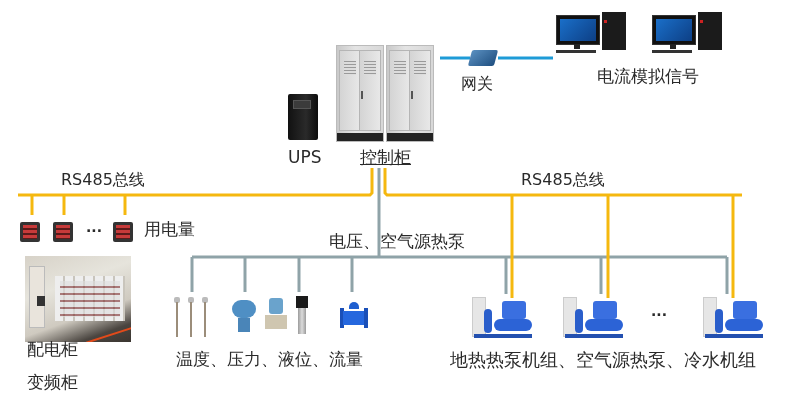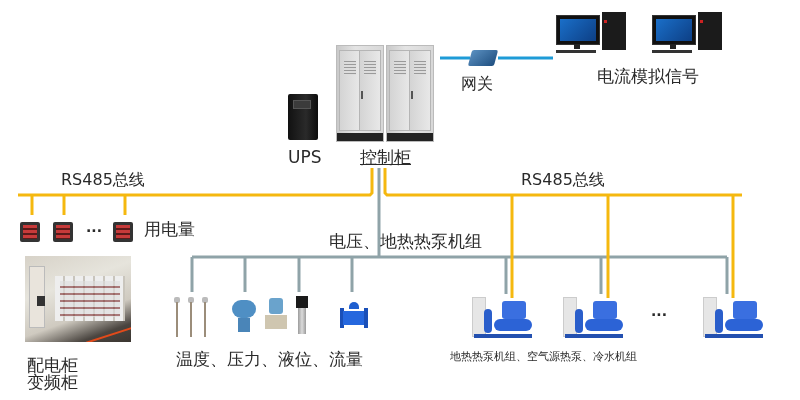--- a/index.html
+++ b/index.html
@@ -112,24 +112,24 @@
 </div>
 <div class="lbl" style="left:144px;top:221px;font-size:17px;">用电量</div>
 
 <div class="abs" style="left:25px;top:256px;width:106px;height:86px;background:linear-gradient(160deg,#d7d2c8 0%,#e6e4dc 35%,#cfcac0 65%,#4a4540 85%,#3a3530 100%);overflow:hidden;">
   <div style="position:absolute;left:4px;top:10px;width:14px;height:60px;background:#e9e4dc;border:1px solid #bbb;"></div>
   <div style="position:absolute;left:12px;top:40px;width:8px;height:10px;background:#333;"></div>
   <div style="position:absolute;left:30px;top:20px;width:70px;height:45px;background:repeating-linear-gradient(90deg,#eee 0 8px,#c9c5bc 8px 10px);"></div>
   <div style="position:absolute;left:35px;top:25px;width:60px;height:36px;background:repeating-linear-gradient(#ddd 0 5px,#7a2a2a 5px 7px);opacity:0.6;"></div>
   <div style="position:absolute;left:60px;top:78px;width:50px;height:2px;background:#e24a1a;transform:rotate(-18deg);"></div>
 </div>
-<div class="lbl" style="left:27px;top:357px;font-size:17px;">配电柜</div>
+<div class="lbl" style="left:27px;top:341px;font-size:17px;">配电柜</div>
 <div class="lbl" style="left:27px;top:374px;font-size:17px;">变频柜</div>
 
-<div class="lbl" style="left:329px;top:233px;font-size:17px;">电压、地热热泵机组</div>
+<div class="lbl" style="left:329px;top:233px;font-size:17px;">电压、空气源热泵</div>
 
 <div class="abs" style="left:172px;top:297px;width:42px;height:42px;">
   <div style="position:absolute;left:2px;top:0;width:6px;height:6px;background:#bbb;border-radius:2px;"></div>
   <div style="position:absolute;left:4px;top:5px;width:2px;height:35px;background:#9b8d7a;"></div>
   <div style="position:absolute;left:16px;top:0;width:6px;height:6px;background:#bbb;border-radius:2px;"></div>
   <div style="position:absolute;left:18px;top:5px;width:2px;height:35px;background:#9b8d7a;"></div>
   <div style="position:absolute;left:30px;top:0;width:6px;height:6px;background:#bbb;border-radius:2px;"></div>
   <div style="position:absolute;left:32px;top:5px;width:2px;height:35px;background:#9b8d7a;"></div>
 </div>
 <div class="abs" style="left:232px;top:300px;width:24px;height:32px;">
@@ -167,13 +167,13 @@
   <div style="position:absolute;left:2px;top:37px;width:58px;height:4px;background:#2350b0;"></div>
 </div>
 <div class="lbl" style="left:651px;top:308px;font-size:14px;font-weight:bold;">···</div>
 <div class="abs" style="left:703px;top:297px;width:62px;height:42px;">
   <div style="position:absolute;left:0;top:0;width:12px;height:38px;background:#e6e6e6;border:1px solid #ccc;"></div>
   <div style="position:absolute;left:12px;top:12px;width:8px;height:24px;background:#2a5ecb;border-radius:4px;"></div>
   <div style="position:absolute;left:22px;top:22px;width:38px;height:12px;background:#2c63d6;border-radius:6px;"></div>
   <div style="position:absolute;left:30px;top:4px;width:24px;height:18px;background:#3a6fe0;border-radius:3px;"></div>
   <div style="position:absolute;left:2px;top:37px;width:58px;height:4px;background:#2350b0;"></div>
 </div>
-<div class="lbl" style="left:450px;top:351px;font-size:11px;">地热热泵机组、空气源热泵、冷水机组</div>
+<div class="lbl" style="left:450px;top:351px;font-size:18px;">地热热泵机组、空气源热泵、冷水机组</div>
 
 </body></html>

